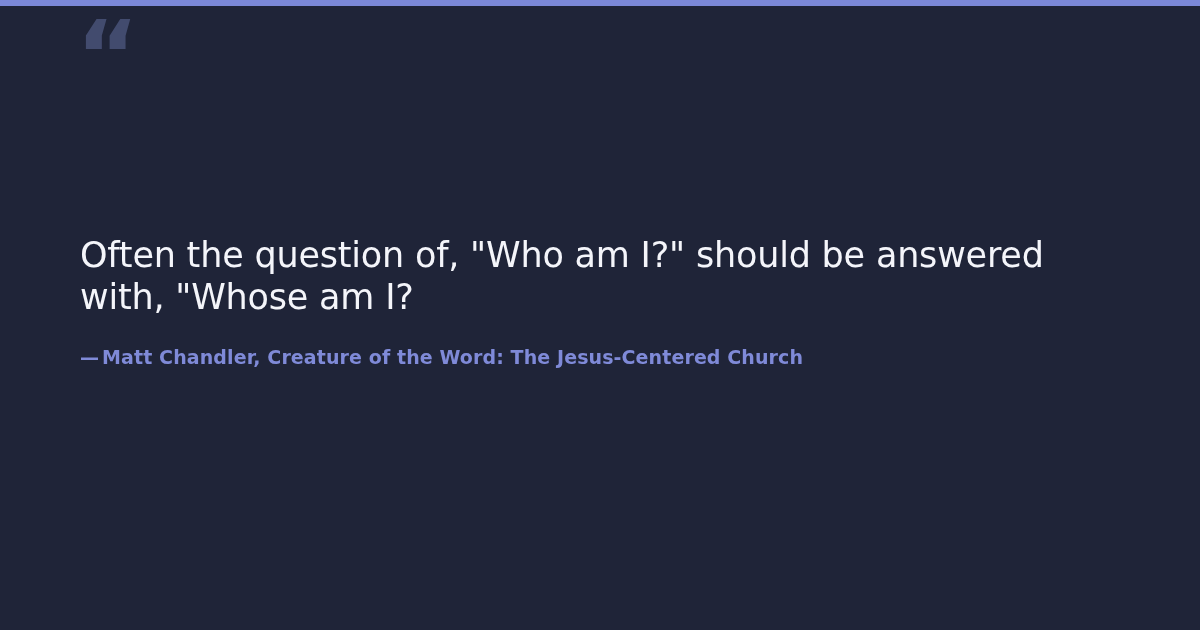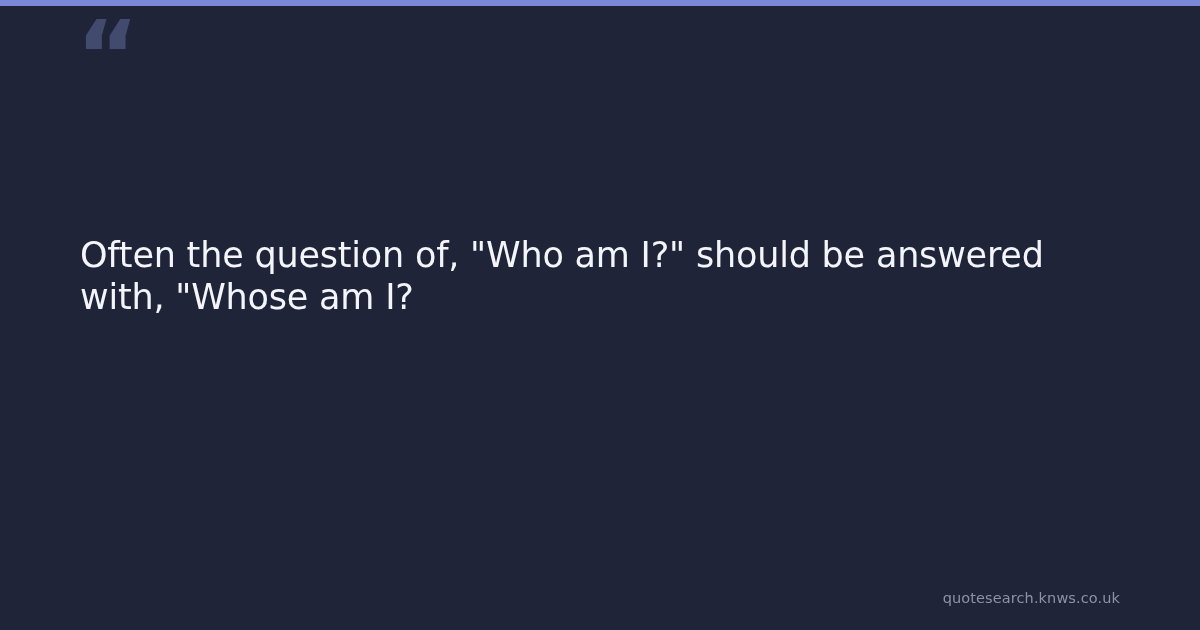--- a/index.html
+++ b/index.html
@@ -94,18 +94,20 @@
 <div id="card" style="background: rgb(31, 36, 56);">
 
   <div id="accent-bar" style="background: rgb(123, 136, 216);"></div>
 
   <div id="quote-mark" style="color: rgb(66, 75, 110);">“</div>
 
   <div id="content">
 
     <p id="quote-text" style="color: rgb(244, 245, 250);">Often the question of, "Who am I?" should be answered with, "Whose am I?</p>
 
+    <div id="attribution" style="color: rgb(127, 138, 216);">
+      <span class="dash">—</span><span>Matt Chandler, Creature of the Word: The Jesus-Centered Church</span>
+    </div>
 
   </div>
 
-  <div id="footer" style="color: rgb(140, 147, 168);">quotesearch.knws.co.uk</div>
 
 </div>
 
 </body></html>

